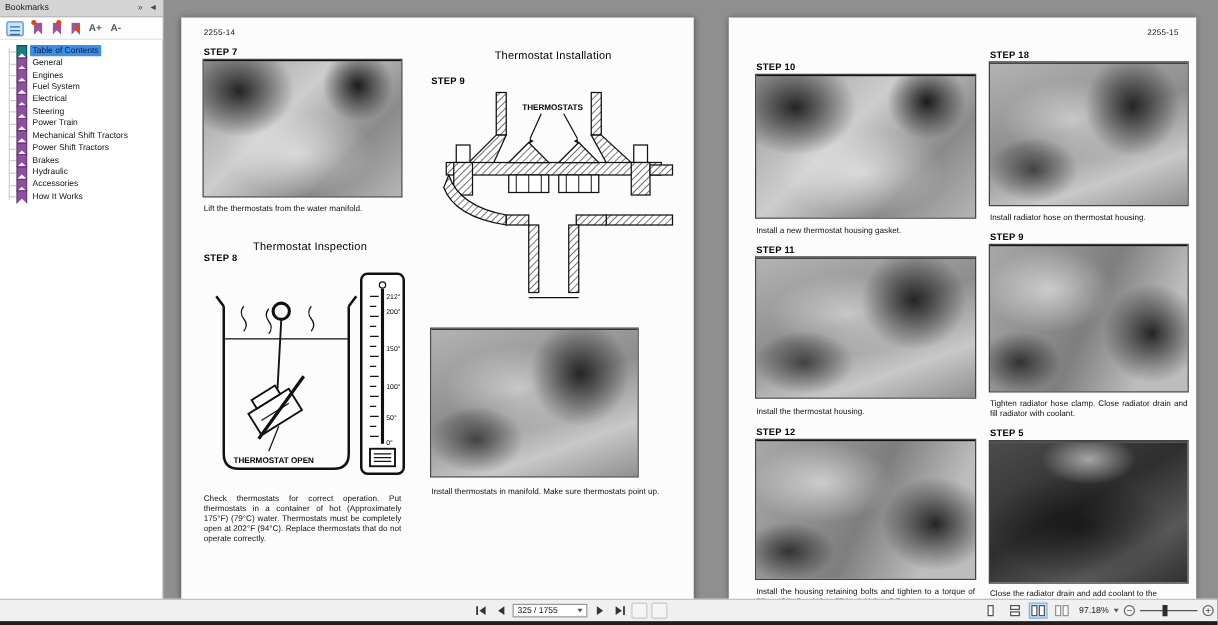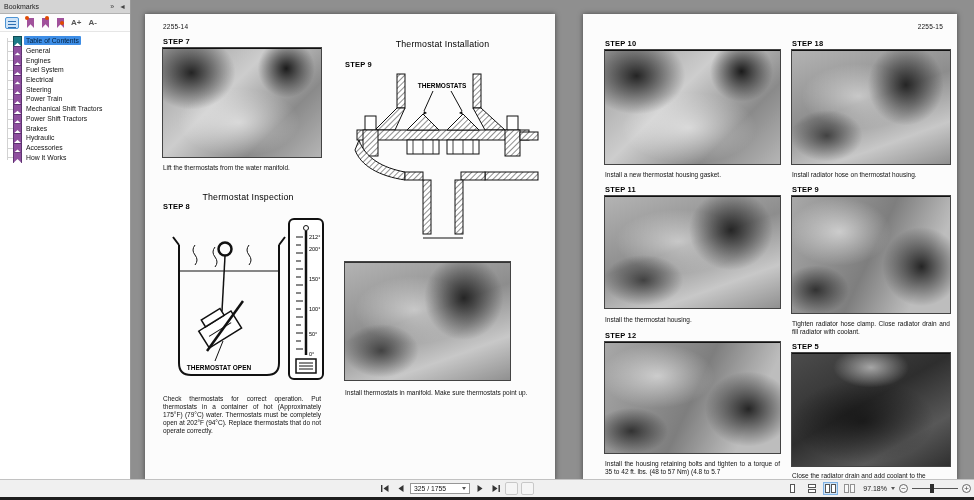--- a/index.html
+++ b/index.html
@@ -290,21 +290,21 @@
 
     <div class="photo ph2" style="width:165px;height:118px;margin-top:6px;border-top:1px solid #333"></div>
     <div class="caption" style="margin-top:9px">Install thermostats in manifold. Make sure thermostats point up.</div>
   </div>
 </div>
 
 <div class="page page-right">
   <span class="pagenum" style="right:14px">2255-15</span>
 
   <div class="col" style="left:22px;width:175px">
-    <div class="step-head" style="margin-top:25px">STEP 10</div>
+    <div class="step-head" style="margin-top:35px">STEP 10</div>
     <div class="photo ph1" style="width:175px;height:114px;margin-top:2px"></div>
     <div class="caption" style="margin-top:7px">Install a new thermostat housing gasket.</div>
     <div class="step-head" style="margin-top:6px">STEP 11</div>
     <div class="photo ph2" style="width:175px;height:112px;margin-top:2px"></div>
     <div class="caption" style="margin-top:8px">Install the thermostat housing.</div>
     <div class="step-head" style="margin-top:7px">STEP 12</div>
     <div class="photo ph3" style="width:175px;height:111px;margin-top:2px"></div>
     <div class="caption" style="margin-top:7px">Install the housing retaining bolts and tighten to a torque of 35 to 42 ft. lbs. (48 to 57 Nm) (4.8 to 5.7</div>
   </div>
 

